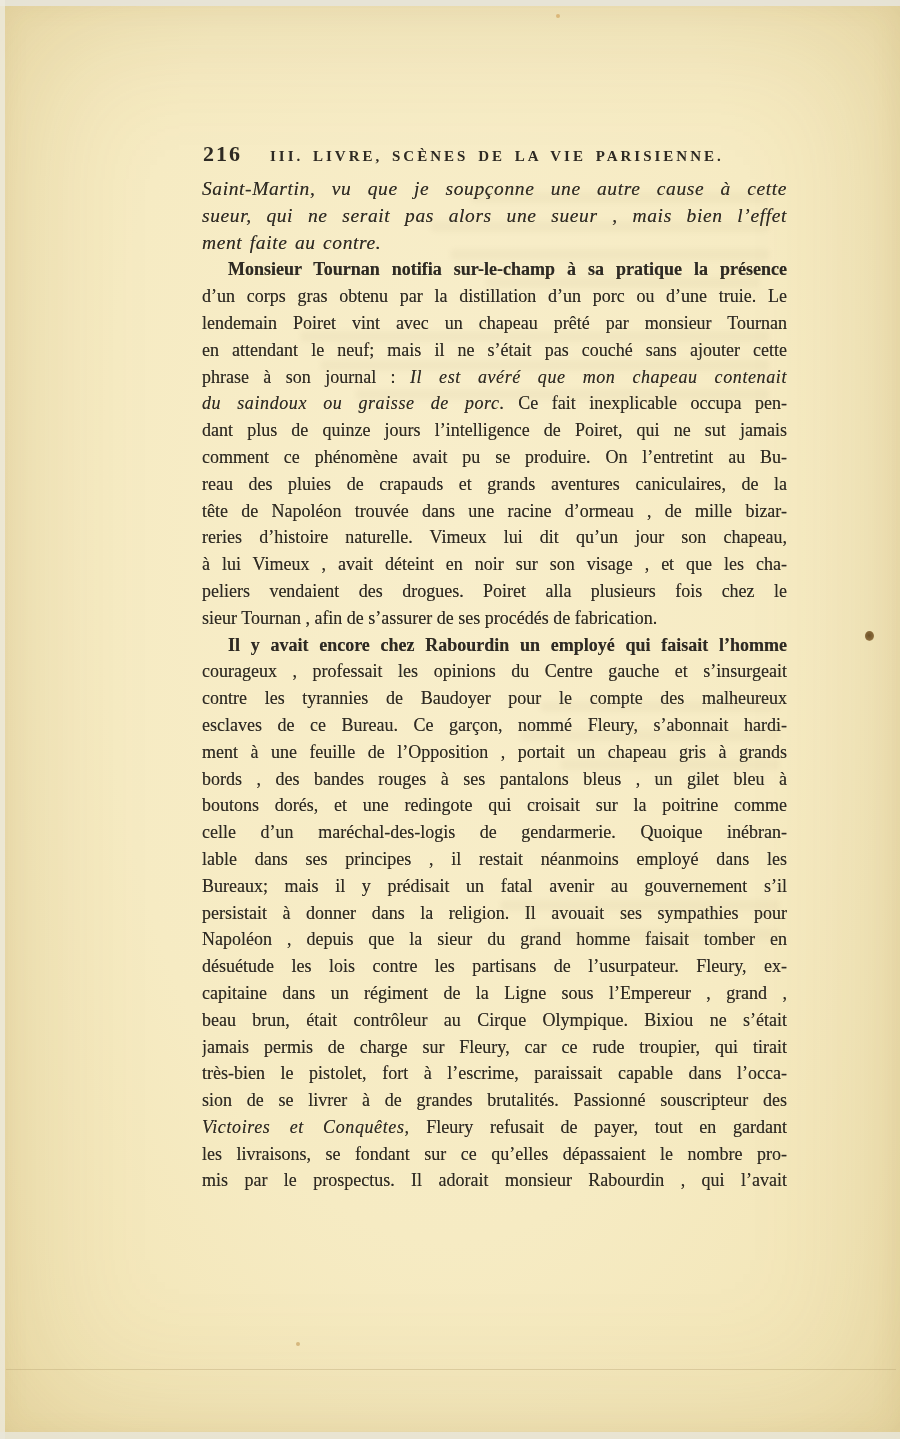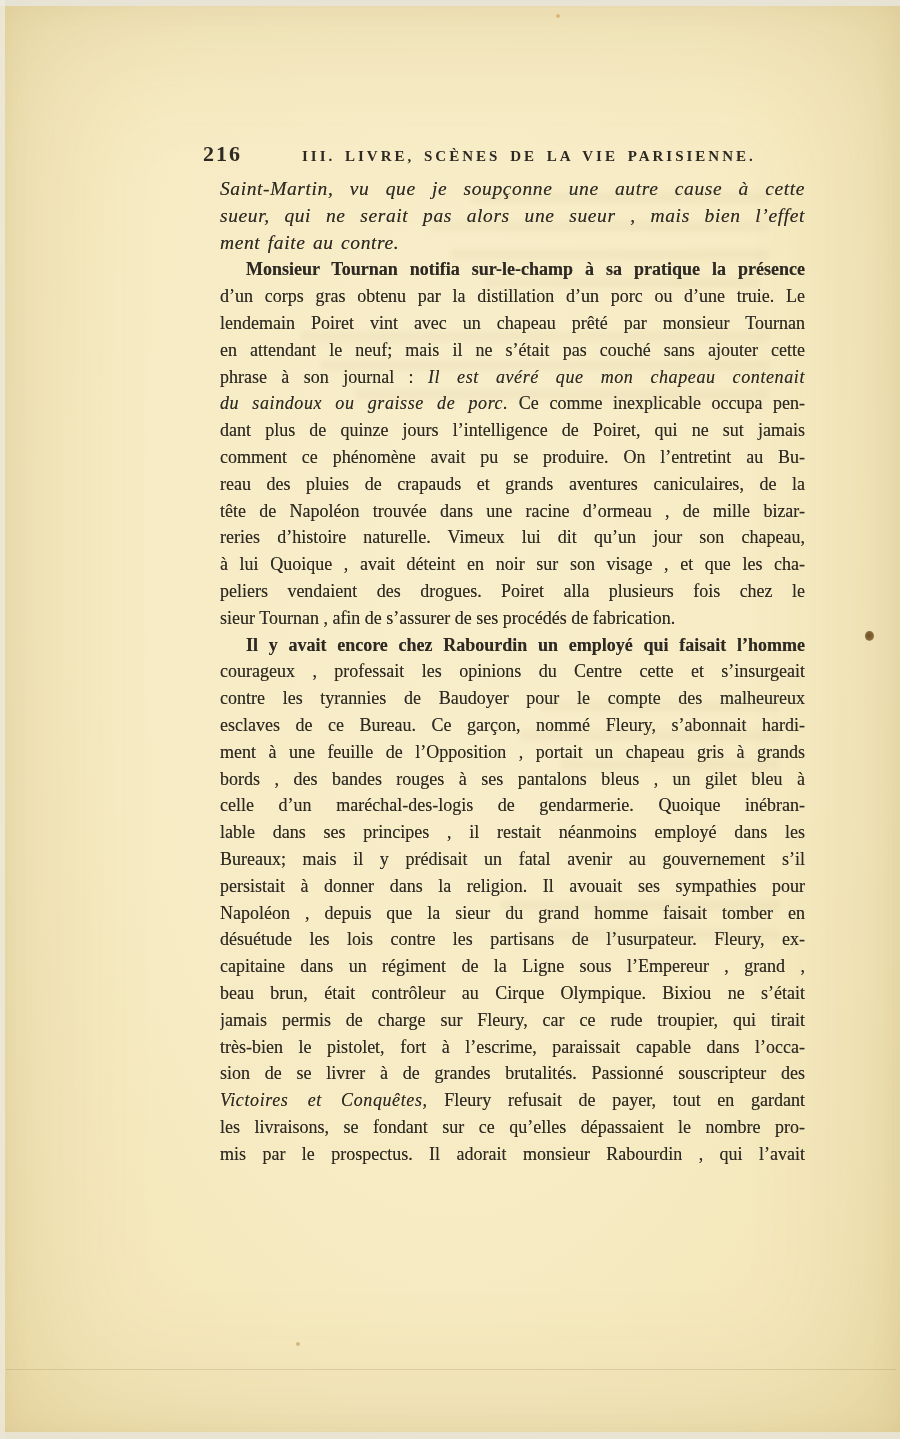--- a/index.html
+++ b/index.html
@@ -20,35 +20,34 @@
   .edge-top    { position: absolute; left: 0; top: 0; width: 100%; height: 6px; background: #e7e4da; opacity: .9; }
   .edge-left   { position: absolute; left: 0; top: 0; width: 5px; height: 100%; background: #edebdf; opacity: .8; }
   .edge-bottom { position: absolute; left: 0; bottom: 0; width: 100%; height: 7px; background: #e9e6d9; opacity: .85; }
   .crease-line { position: absolute; left: 6px; width: 890px; height: 1px; background: rgba(185,165,115,0.40); }
 
   
   .running-head {
     position: absolute; left: 203px; top: 141px; width: 585px;
     display: flex; align-items: baseline;
     color: #2e2a23;
-    gap: 32px;
   }
   .page-number {
     font-size: 22px; font-weight: 700; letter-spacing: 2px;
   }
   .running-title {
     margin-left: 28px;
     font-size: 15px; font-weight: 700;
     letter-spacing: 3px; word-spacing: 3px;
     white-space: nowrap;
   }
 
   
   .text-block {
-    position: absolute; left: 220px; top: 176px; width: 585px;
+    position: absolute; left: 202px; top: 176px; width: 585px;
     color: #2e2a23;
     text-shadow: 0 0 0.4px rgba(46,42,35,0.55);
   }
   .line {
     font-size: 18px;
     height: 26.8px; line-height: 26.8px;
     text-align: justify;
     text-align-last: justify;
     overflow: hidden;
     white-space: nowrap; 
@@ -100,35 +99,36 @@
 
 <div class="text-block">
     <div class="line opening"><span class="seg it">Saint-Martin, vu que je soupçonne une autre cause à cette</span></div>
     <div class="line opening"><span class="seg it">sueur, qui ne serait pas alors une sueur , mais bien l’effet</span></div>
     <div class="line opening endline"><span class="seg it">ment faite au contre.</span></div>
     <div class="line indent"><span class="seg">Monsieur Tournan notifia sur-le-champ à sa pratique la présence</span></div>
     <div class="line"><span class="seg">d’un corps gras obtenu par la distillation d’un porc ou d’une truie. Le</span></div>
     <div class="line"><span class="seg">lendemain Poiret vint avec un chapeau prêté par monsieur Tournan</span></div>
     <div class="line"><span class="seg">en attendant le neuf; mais il ne s’était pas couché sans ajouter cette</span></div>
     <div class="line"><span class="seg">phrase à son journal : </span><span class="seg it">Il est avéré que mon chapeau contenait</span></div>
-    <div class="line"><span class="seg it">du saindoux ou graisse de porc.</span><span class="seg"> Ce comme inexplicable occupa pen-</span></div>
+    <div class="line"><span class="seg it">du saindoux ou graisse de porc.</span><span class="seg"> Ce fait inexplicable occupa pen-</span></div>
     <div class="line"><span class="seg">dant plus de quinze jours l’intelligence de Poiret, qui ne sut jamais</span></div>
     <div class="line"><span class="seg">comment ce phénomène avait pu se produire. On l’entretint au Bu-</span></div>
     <div class="line"><span class="seg">reau des pluies de crapauds et grands aventures caniculaires, de la</span></div>
     <div class="line"><span class="seg">tête de Napoléon trouvée dans une racine d’ormeau , de mille bizar-</span></div>
     <div class="line"><span class="seg">reries d’histoire naturelle. Vimeux lui dit qu’un jour son chapeau,</span></div>
-    <div class="line"><span class="seg">à lui Quoique , avait déteint en noir sur son visage , et que les cha-</span></div>
+    <div class="line"><span class="seg">à lui Vimeux , avait déteint en noir sur son visage , et que les cha-</span></div>
     <div class="line"><span class="seg">peliers vendaient des drogues. Poiret alla plusieurs fois chez le</span></div>
     <div class="line endline"><span class="seg">sieur Tournan , afin de s’assurer de ses procédés de fabrication.</span></div>
     <div class="line indent"><span class="seg">Il y avait encore chez Rabourdin un employé qui faisait l’homme</span></div>
-    <div class="line"><span class="seg">courageux , professait les opinions du Centre cette et s’insurgeait</span></div>
+    <div class="line"><span class="seg">courageux , professait les opinions du Centre gauche et s’insurgeait</span></div>
     <div class="line"><span class="seg">contre les tyrannies de Baudoyer pour le compte des malheureux</span></div>
     <div class="line"><span class="seg">esclaves de ce Bureau. Ce garçon, nommé Fleury, s’abonnait hardi-</span></div>
     <div class="line"><span class="seg">ment à une feuille de l’Opposition , portait un chapeau gris à grands</span></div>
     <div class="line"><span class="seg">bords , des bandes rouges à ses pantalons bleus , un gilet bleu à</span></div>
+    <div class="line"><span class="seg">boutons dorés, et une redingote qui croisait sur la poitrine comme</span></div>
     <div class="line"><span class="seg">celle d’un maréchal-des-logis de gendarmerie. Quoique inébran-</span></div>
     <div class="line"><span class="seg">lable dans ses principes , il restait néanmoins employé dans les</span></div>
     <div class="line"><span class="seg">Bureaux; mais il y prédisait un fatal avenir au gouvernement s’il</span></div>
     <div class="line"><span class="seg">persistait à donner dans la religion. Il avouait ses sympathies pour</span></div>
     <div class="line"><span class="seg">Napoléon , depuis que la sieur du grand homme faisait tomber en</span></div>
     <div class="line"><span class="seg">désuétude les lois contre les partisans de l’usurpateur. Fleury, ex-</span></div>
     <div class="line"><span class="seg">capitaine dans un régiment de la Ligne sous l’Empereur , grand ,</span></div>
     <div class="line"><span class="seg">beau brun, était contrôleur au Cirque Olympique. Bixiou ne s’était</span></div>
     <div class="line"><span class="seg">jamais permis de charge sur Fleury, car ce rude troupier, qui tirait</span></div>
     <div class="line"><span class="seg">très-bien le pistolet, fort à l’escrime, paraissait capable dans l’occa-</span></div>

